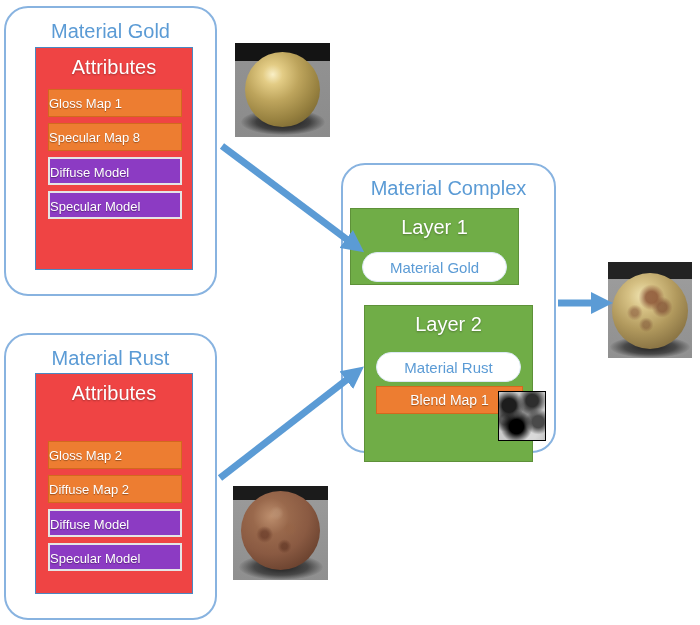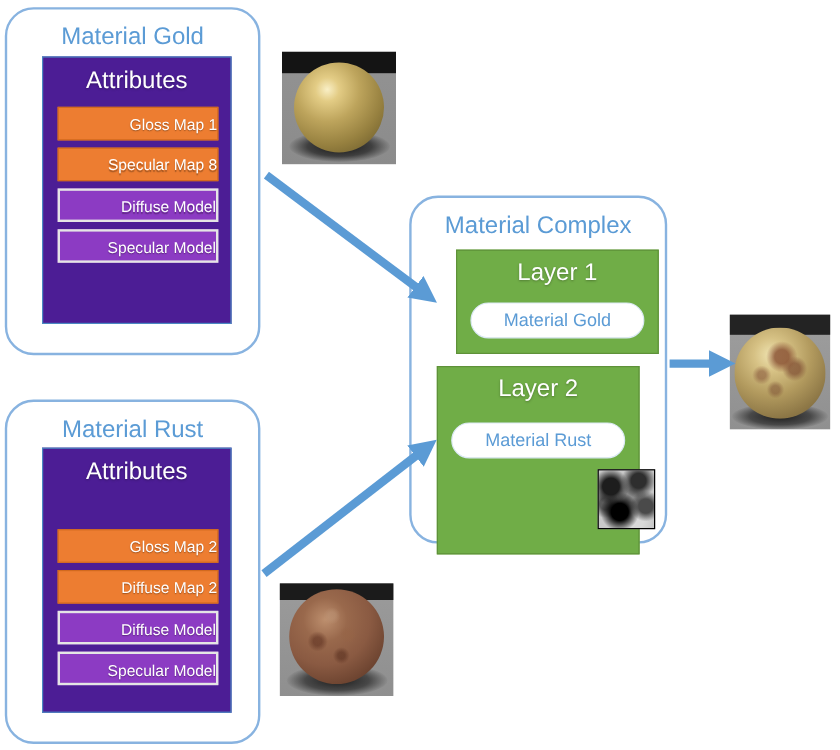--- a/index.html
+++ b/index.html
@@ -5,25 +5,25 @@
   html,body{margin:0;padding:0;background:#ffffff;}
   body{font-family:"Liberation Sans", sans-serif;}
   .canvas{position:relative;width:700px;height:625px;background:#fff;overflow:hidden;}
 
   
   .group{position:absolute;border:2px solid #88b3e0;border-radius:24px;background:#fff;box-sizing:border-box;}
   .group-title{position:absolute;left:0;right:0;top:12px;text-align:center;
     font-size:20px;color:#5b9bd5;letter-spacing:0px;}
 
   
-  .attr-panel{position:absolute;background:#4c1d95;border:1px solid #4a88c2;box-sizing:border-box;}
+  .attr-panel{position:absolute;background:#ef4444;border:1px solid #4a88c2;box-sizing:border-box;}
   .attr-header{margin-top:8px;text-align:center;font-size:20px;color:#ffffff;
     text-shadow:0 1px 2px rgba(0,0,0,.3);}
   .attr-items{position:absolute;left:12px;right:10px;top:41px;}
-  .attr-item{height:28px;line-height:28px;margin-bottom:6px;text-align:right;
+  .attr-item{height:28px;line-height:28px;margin-bottom:6px;text-align:left;
     font-size:13px;color:#ffffff;text-shadow:0 1px 1px rgba(0,0,0,.35);box-sizing:border-box;}
   .attr-item.map{background:#ed7d31;border:1px solid #d2691e;}
   .attr-item.model{background:#8c3bc3;border:2px solid #e5e5e5;}
   .rust-panel .attr-items{top:43px;margin-top:24px;}
 
   
   .layer{position:absolute;background:#70ad47;border:1px solid #5e9139;box-sizing:border-box;}
   .layer-title{margin-top:7px;text-align:center;font-size:20px;color:#ffffff;
     text-shadow:0 1px 2px rgba(0,0,0,.3);}
   .pill{position:absolute;left:11px;width:145px;height:30px;line-height:29px;background:#ffffff;
@@ -112,27 +112,28 @@
       <div class="attr-item map">Gloss Map 2</div>
       <div class="attr-item map">Diffuse Map 2</div>
       <div class="attr-item model">Diffuse Model</div>
       <div class="attr-item model">Specular Model</div>
     </div>
   </div>
 
   <div class="group" style="left:341px;top:163px;width:215px;height:290px;">
     <div class="group-title">Material Complex</div>
   </div>
-  <div class="layer" style="left:380px;top:208px;width:169px;height:87px;">
+  <div class="layer" style="left:350px;top:208px;width:169px;height:77px;">
     <div class="layer-title">Layer 1</div>
     <div class="pill" style="top:43px;">Material Gold</div>
   </div>
   <div class="layer" style="left:364px;top:305px;width:169px;height:157px;">
     <div class="layer-title">Layer 2</div>
     <div class="pill" style="top:46px;">Material Rust</div>
+    <div class="blend">Blend Map 1</div>
   </div>
   <div class="noise"></div>
 
   <div class="scene gold-scene" style="left:235px;top:43px;width:95px;height:94px;">
     <div class="backdrop"></div>
     <div class="band"></div>
     <div class="shadow"></div>
     <div class="ball"></div>
   </div>
   <div class="scene rust-scene" style="left:233px;top:486px;width:95px;height:94px;">

